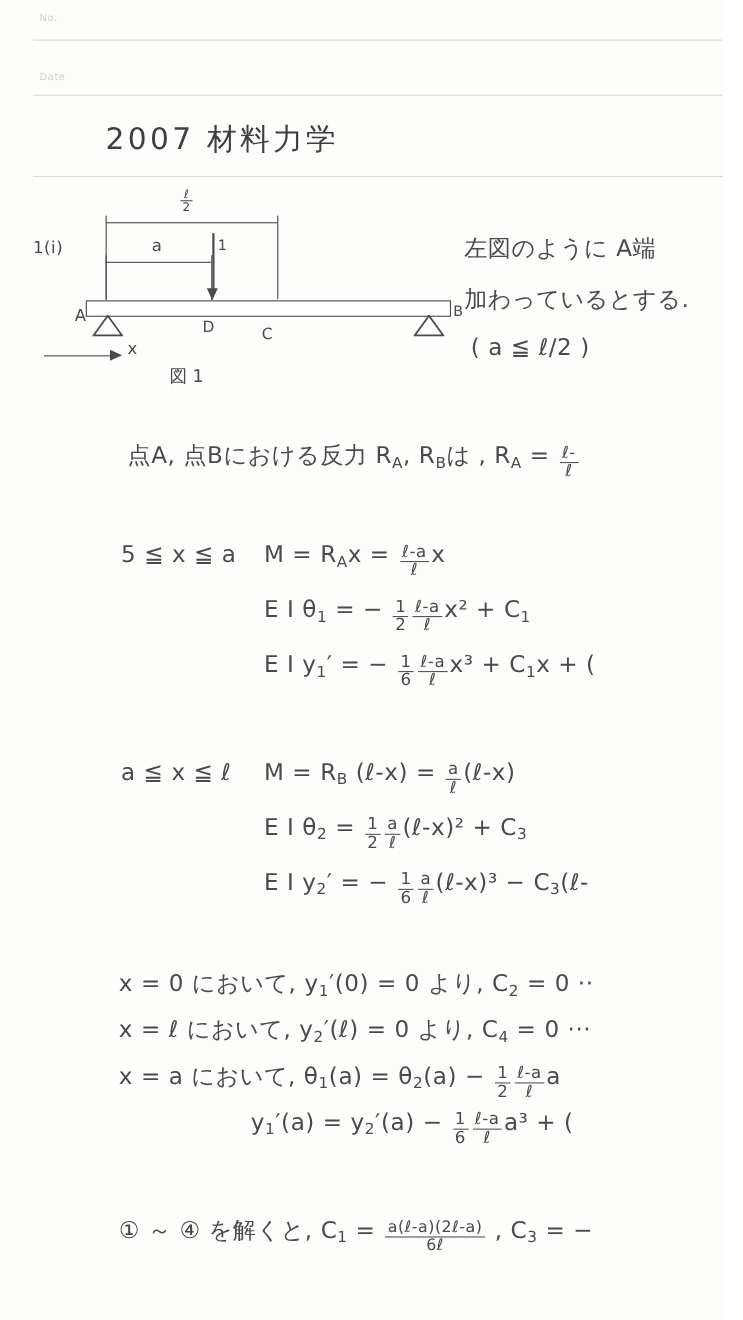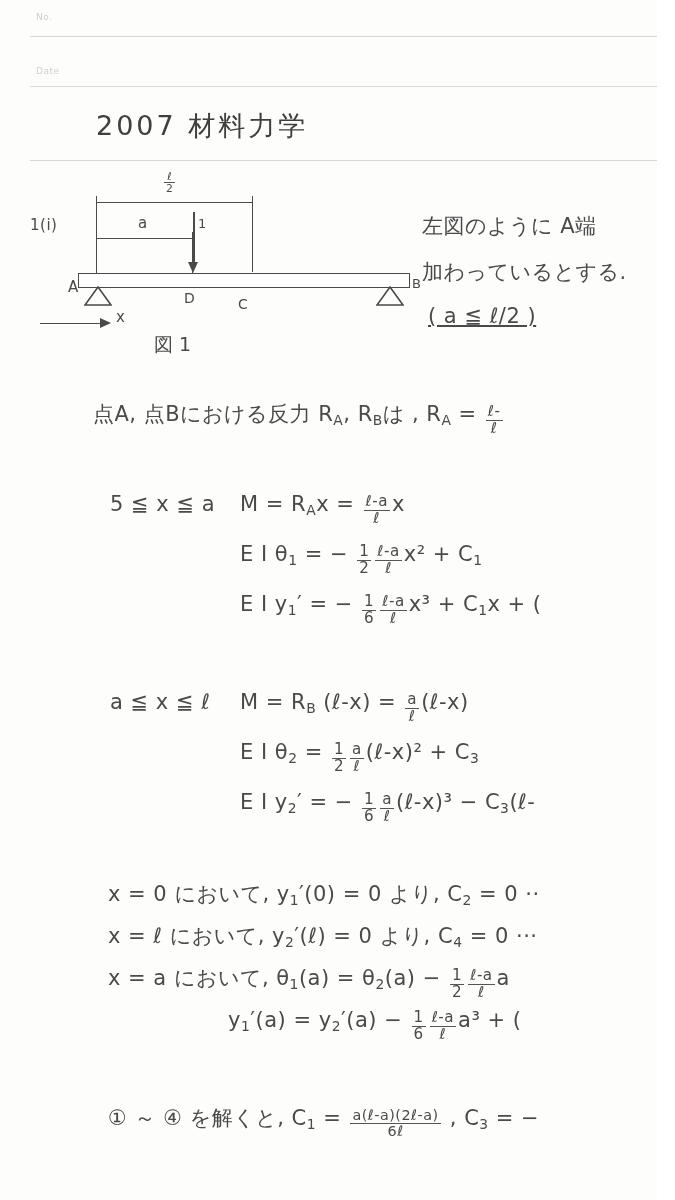--- a/index.html
+++ b/index.html
@@ -166,30 +166,30 @@
 
     <div class="dimlabel" style="left:144px; top:122px; font-size:14px;">D</div>
     <div class="dimlabel" style="left:198px; top:128px; font-size:14px;">C</div>
 
     <div class="xaxis" style="left:0px; top:150px;">
       <div class="shaft"></div>
       <div class="head"></div>
     </div>
     <div class="dimlabel" style="left:76px; top:140px;">x</div>
 
-    <div class="dimlabel" style="left:114px; top:164px; font-size:19px;">図 1</div>
+    <div class="dimlabel" style="left:114px; top:164px; font-size:16px;">図 1</div>
   </div>
 
   <div class="hand sm" style="left:30px; top:216px;">1(i)</div>
 
   <div class="hand big" style="left:422px; top:212px;">左図のように A端</div>
   <div class="hand big" style="left:422px; top:258px;">加わっているとする.</div>
-  <div class="hand big" style="left:428px; top:304px;text-decoration:underline;">( a ≦ ℓ/2 )</div>
-
-  <div class="hand big" style="left:93px; top:400px;">
+  <div class="hand big" style="left:428px; top:304px;">( a ≦ ℓ/2 )</div>
+
+  <div class="hand big" style="left:116px; top:400px;">
     <span>点A, 点Bにおける反力 R</span><span class="sub">A</span><span>, R</span><span class="sub">B</span><span>は , R</span><span class="sub">A</span><span> = </span><span class="frac"><span class="num">ℓ-</span><span class="den">ℓ</span></span>
   </div>
 
   <div class="hand big" style="left:110px; top:492px;">5 ≦ x ≦ a</div>
 
   <div class="hand big" style="left:240px; top:492px;">
     <span>M = R</span><span class="sub">A</span><span>x = </span><span class="frac"><span class="num">ℓ-a</span><span class="den">ℓ</span></span><span>x</span>
   </div>
 
   <div class="hand big" style="left:240px; top:542px;">

